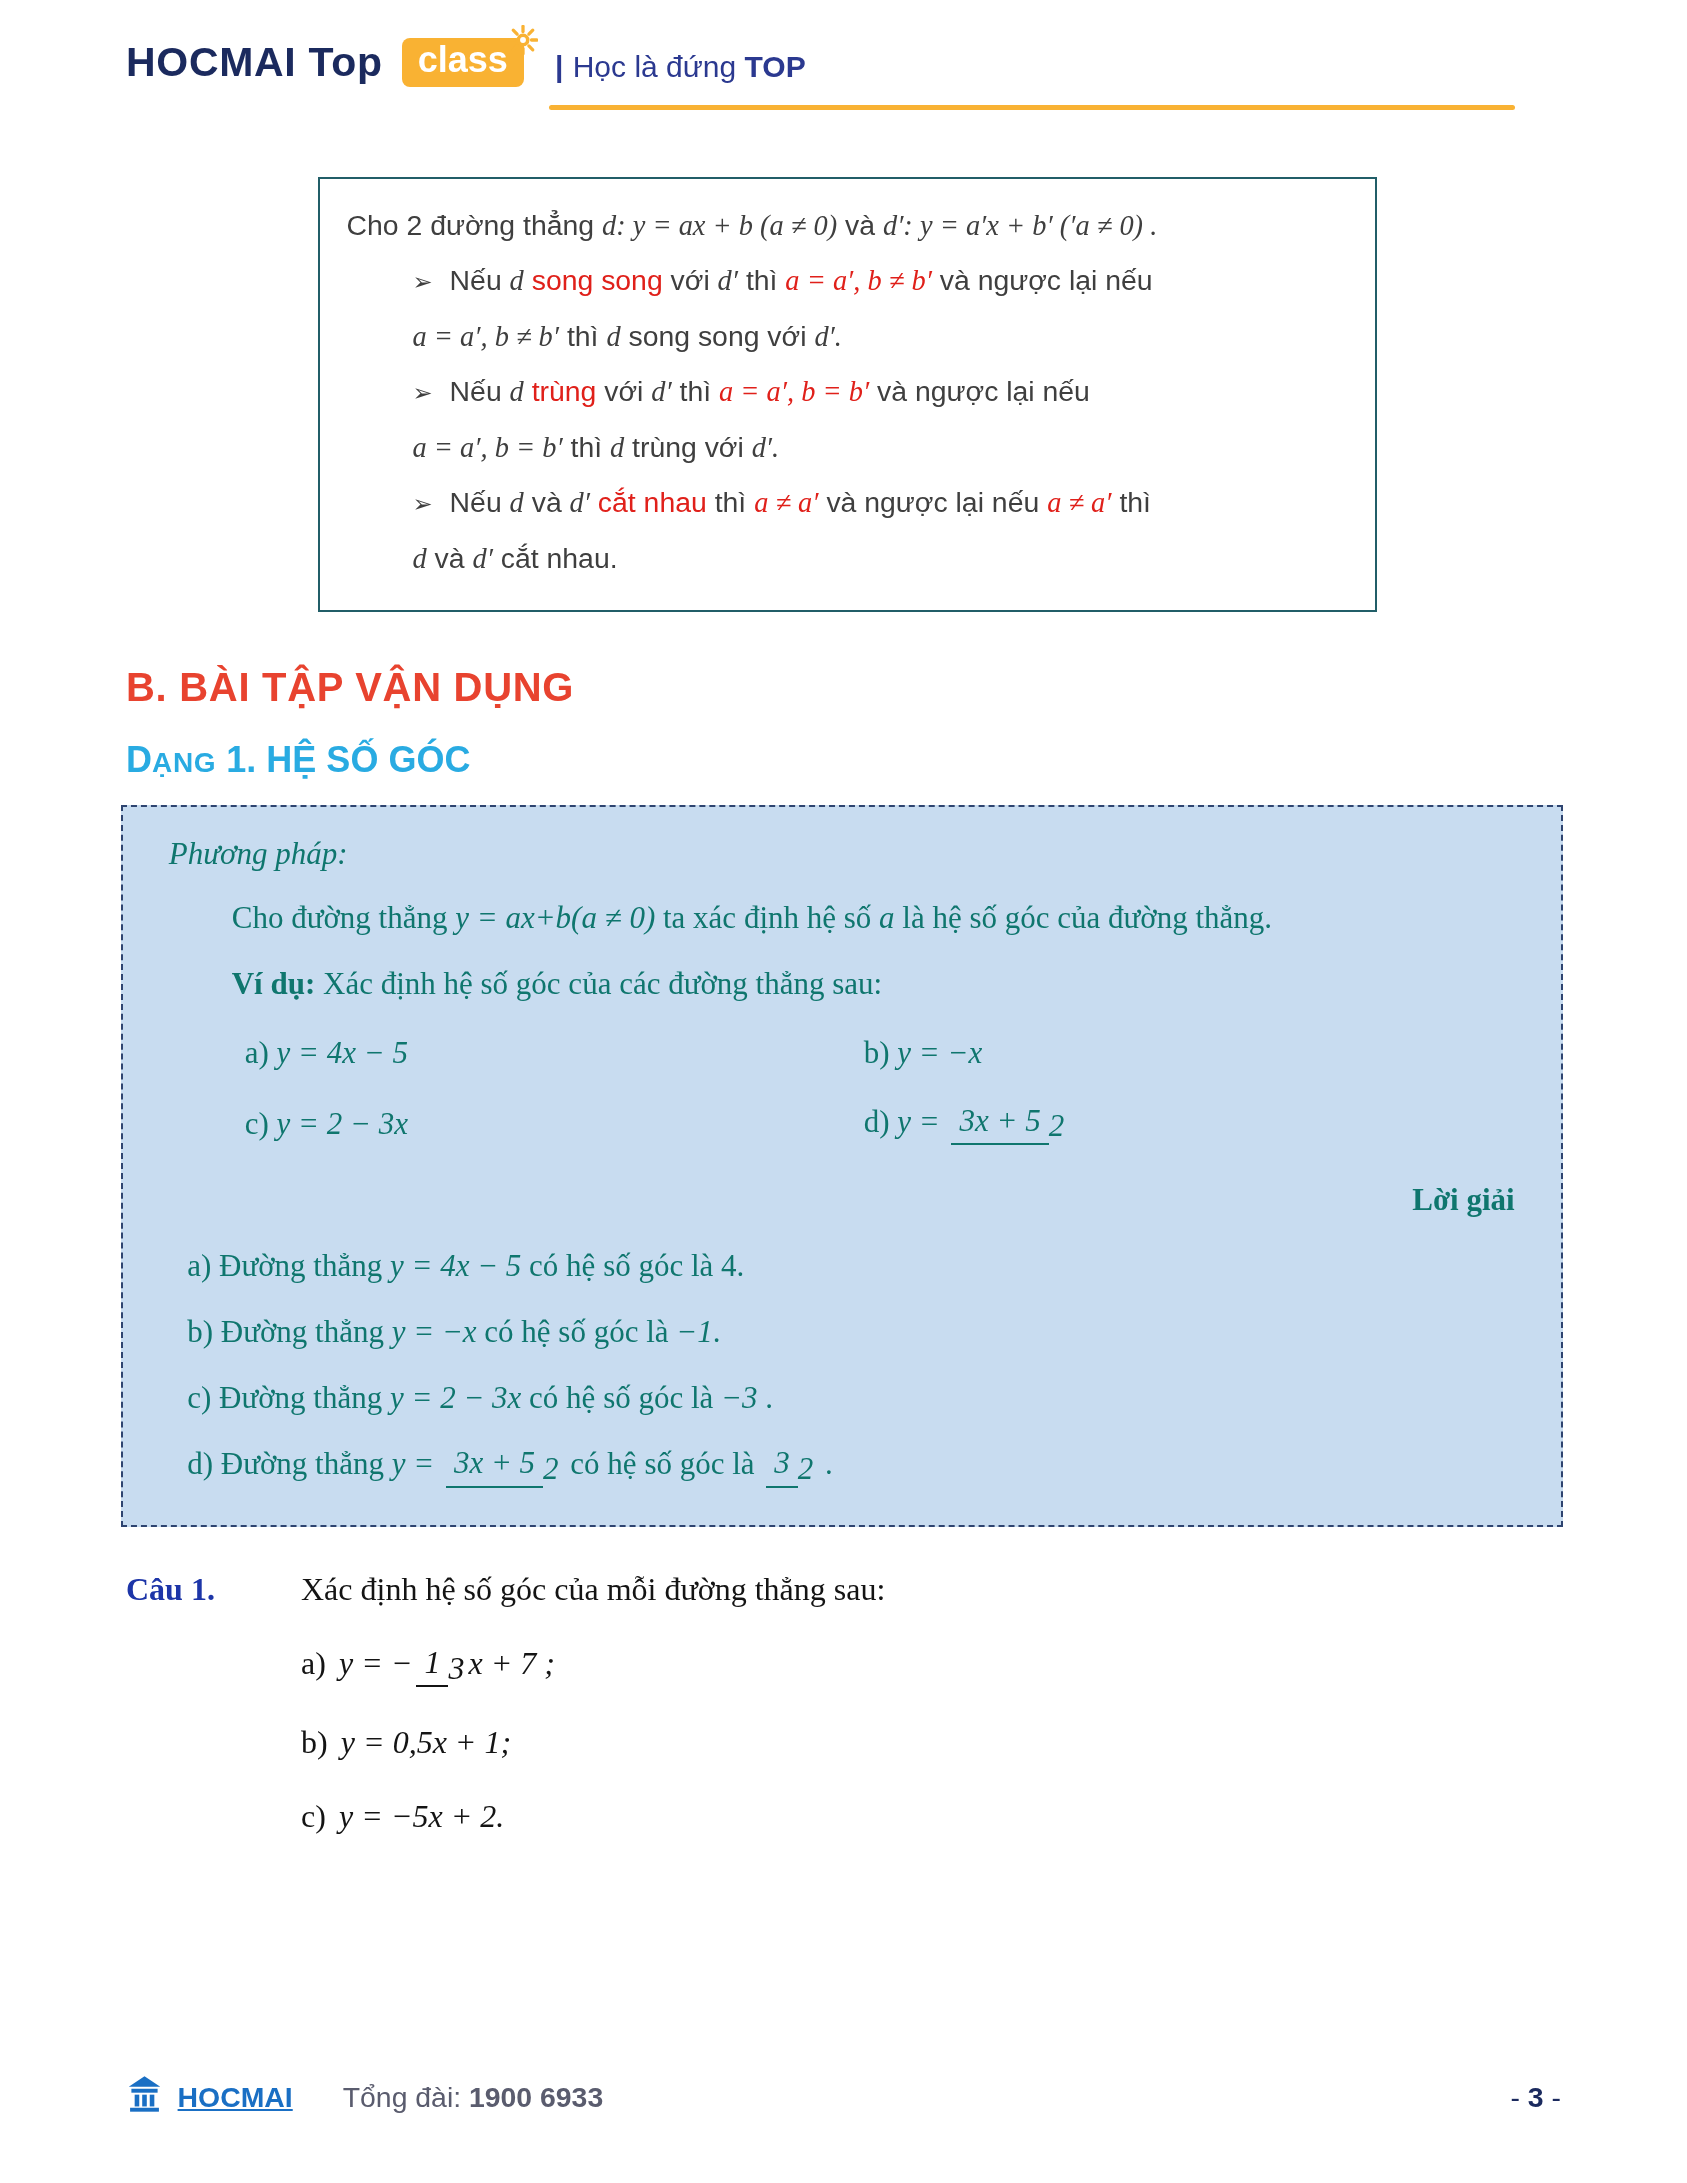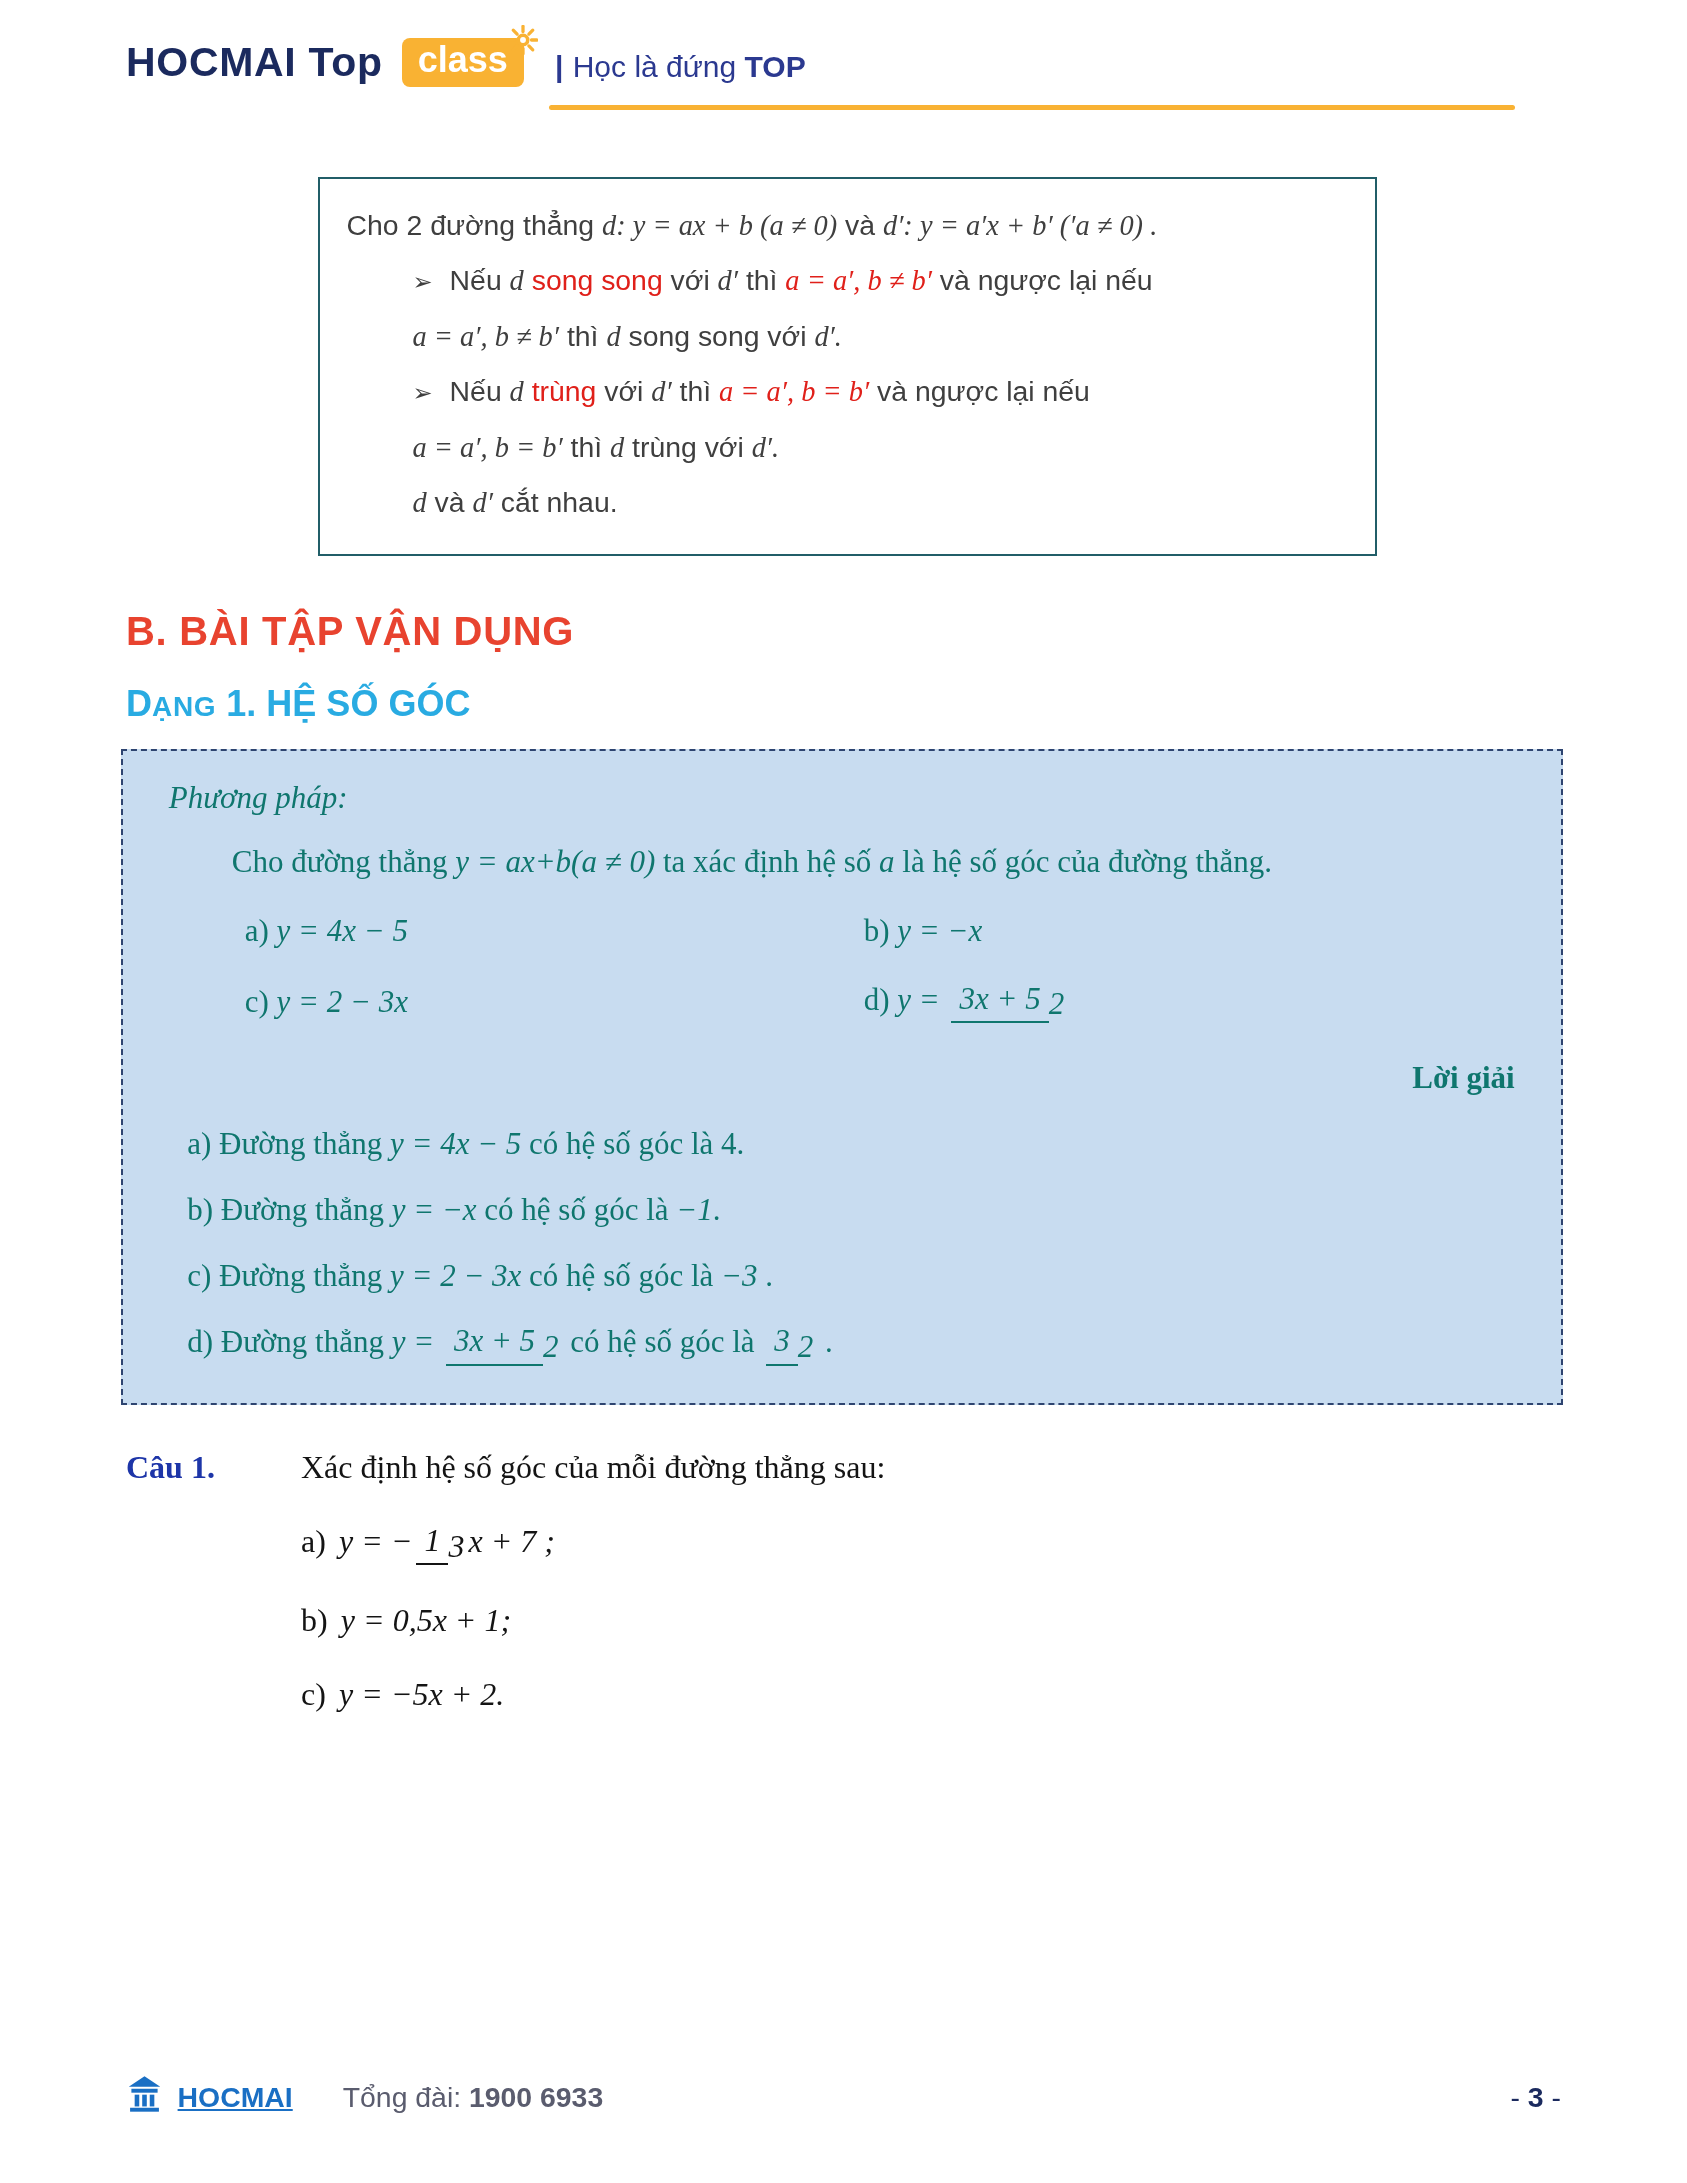--- a/index.html
+++ b/index.html
@@ -106,31 +106,33 @@
 
   <div class="theory-box">
     <p class="t-line"><span>Cho 2 đường thẳng </span><span class="m">d: y = ax + b (a ≠ 0)</span><span> và </span><span class="m">d′: y = a′x + b′ (′a ≠ 0) .</span></p>
 
     <p class="t-line bullet"><span class="marker">➢</span><span>Nếu </span><span class="m">d</span><span class="r"> song song</span><span> với </span><span class="m">d′</span><span> thì </span><span class="rm">a = a′, b ≠ b′</span><span> và ngược lại nếu</span></p>
     <p class="t-line cont"><span class="m">a = a′, b ≠ b′</span><span> thì </span><span class="m">d</span><span> song song với </span><span class="m">d′.</span></p>
 
     <p class="t-line bullet"><span class="marker">➢</span><span>Nếu </span><span class="m">d</span><span class="r"> trùng</span><span> với </span><span class="m">d′</span><span> thì </span><span class="rm">a = a′, b = b′</span><span> và ngược lại nếu</span></p>
     <p class="t-line cont"><span class="m">a = a′, b = b′</span><span> thì </span><span class="m">d</span><span> trùng với </span><span class="m">d′.</span></p>
 
+    <p class="t-line bullet"><span class="marker">➢</span><span>Nếu </span><span class="m">d</span><span> và </span><span class="m">d′</span><span class="r"> cắt nhau</span><span> thì </span><span class="rm">a ≠ a′</span><span> và ngược lại nếu </span><span class="rm">a ≠ a′</span><span> thì</span></p>
     <p class="t-line cont"><span class="m">d</span><span> và </span><span class="m">d′</span><span> cắt nhau.</span></p>
   </div>
 
   <h2 class="section-b">B. BÀI TẬP VẬN DỤNG</h2>
   <h3 class="dang"><span>D</span><span class="small">ẠNG</span><span> 1. HỆ SỐ GÓC</span></h3>
 
   <div class="method-box">
     <p class="pp-label">Phương pháp:</p>
 
     <p class="pp-method"><span>Cho đường thẳng </span><span class="mexpr">y = ax+b(a ≠ 0)</span><span> ta xác định hệ số </span><span class="mexpr">a</span><span> là hệ số góc của đường thẳng.</span></p>
 
+    <p class="pp-example"><span class="b">Ví dụ:</span><span> Xác định hệ số góc của các đường thẳng sau:</span></p>
 
     <div class="ex-row">
       <span class="ex-col1"><span class="lbl">a)</span> <span class="mexpr">y = 4x − 5</span></span>
       <span class="ex-col2"><span class="lbl">b)</span> <span class="mexpr">y = −x</span></span>
     </div>
 
     <div class="ex-row">
       <span class="ex-col1"><span class="lbl">c)</span> <span class="mexpr">y = 2 − 3x</span></span>
       <span class="ex-col2"><span class="lbl">d)</span> <span class="mexpr">y = </span><span class="frac">
             <span class="num">3x + 5</span>

